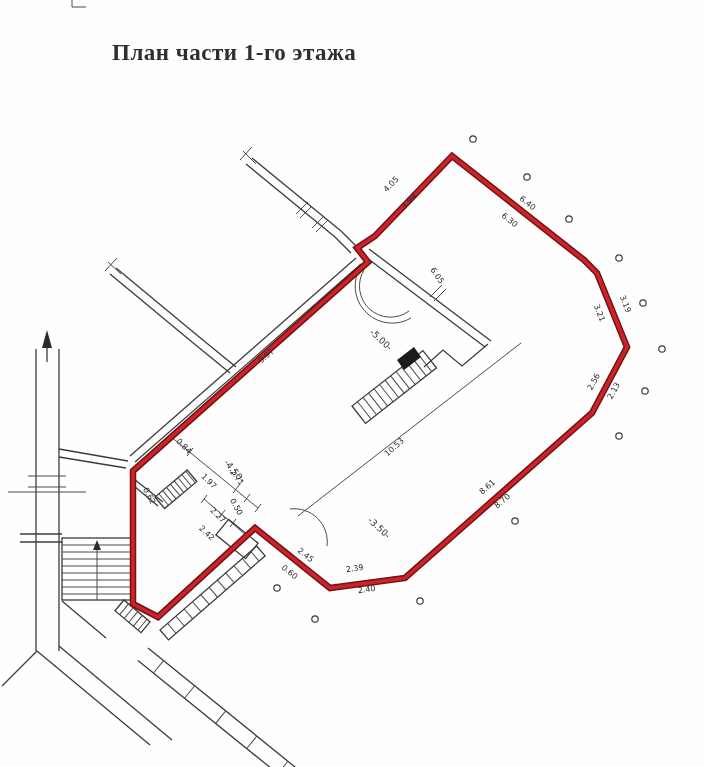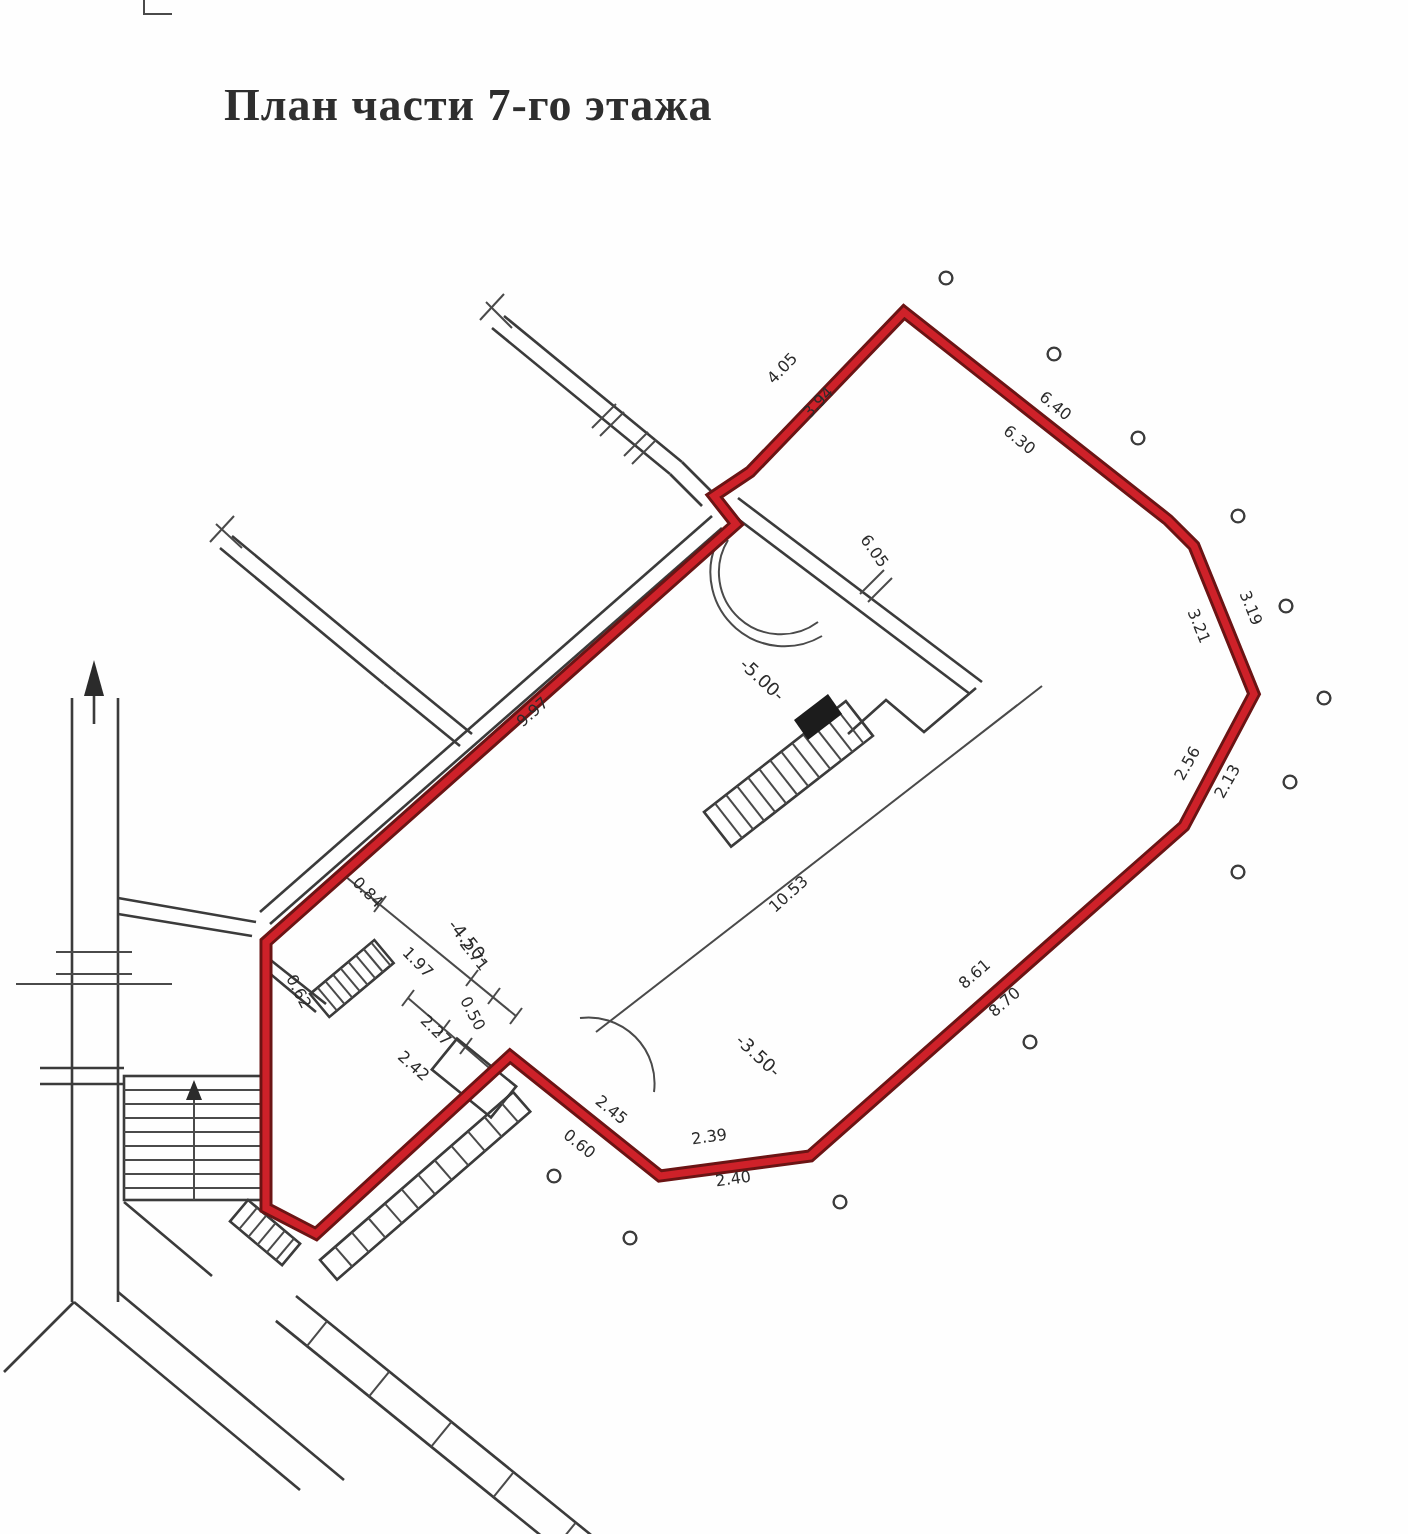--- a/index.html
+++ b/index.html
@@ -12,21 +12,21 @@
   .wall{stroke:#3b3b3b;stroke-width:1.3;fill:none;}
   .thin{stroke:#4a4a4a;stroke-width:1;fill:none;}
   .dim{font-family:"DejaVu Sans",sans-serif;font-size:8px;fill:#2b2b2b;text-anchor:middle;}
   .elev{font-family:"DejaVu Sans",sans-serif;font-size:9px;fill:#2b2b2b;text-anchor:middle;}
   .dot{fill:#ffffff;stroke:#3b3b3b;stroke-width:1.2;}
 </style>
 </head>
 <body>
 
 <div class="page">
-  <h1 class="title">План части 7-го этажа</h1>
+  <h1 class="title">План части 1-го этажа</h1>
 
   <svg id="plan-svg" width="704" height="767" viewBox="0 0 704 767">
 
     <path class="thin" d="M72,0 L72,7 L86,7"></path>
 
     <g>
       <line class="wall" x1="36" y1="349" x2="36" y2="651"></line>
       <line class="wall" x1="59" y1="349" x2="59" y2="651"></line>
       <polygon points="47,330 42,348 52,348" fill="#2b2b2b"></polygon>
       <line class="wall" x1="47" y1="348" x2="47" y2="362"></line>

